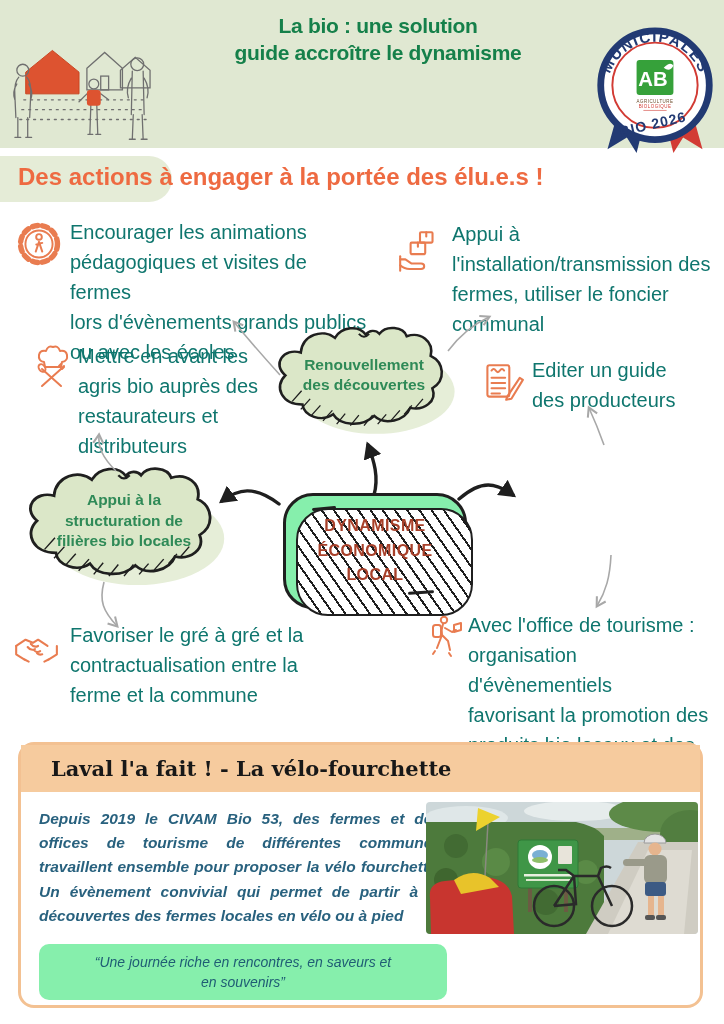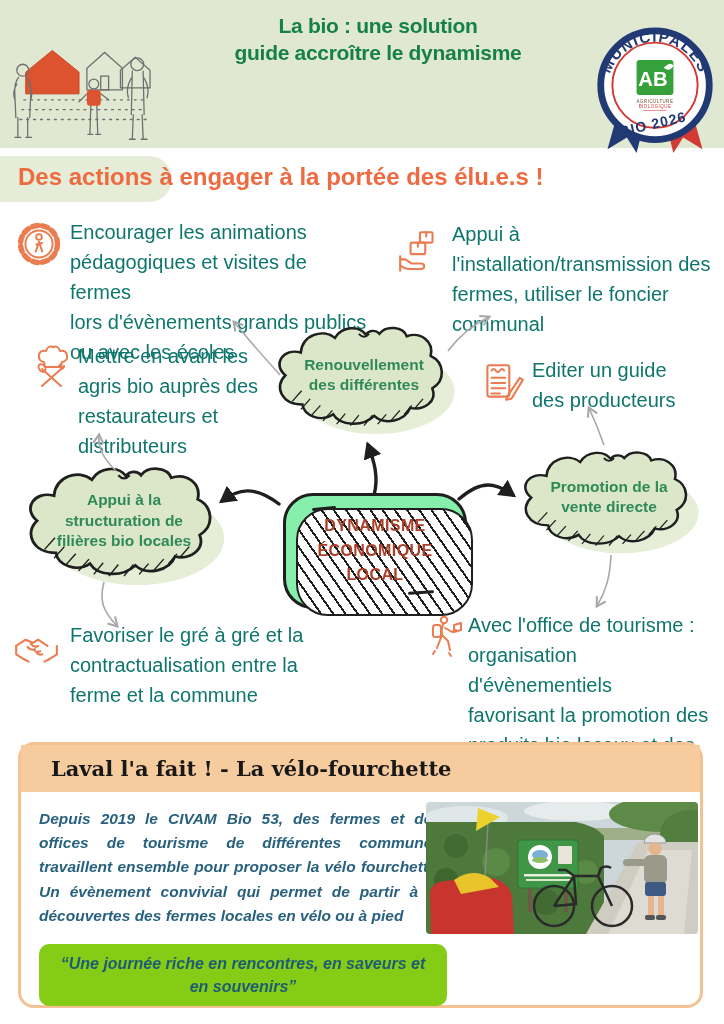--- a/index.html
+++ b/index.html
@@ -47,22 +47,22 @@
 
   
   .card{position:absolute;left:18px;top:742px;width:685px;height:266px;background:#fff;
         border:3px solid #f3c192;border-radius:16px;box-sizing:border-box;}
   .card-band{height:47px;background:#f6cb9e;display:flex;align-items:center;padding-left:30px;}
   .card-title{font-family:"DejaVu Serif",serif;font-weight:700;font-size:21px;color:#181818;}
   .card-body{position:relative;padding:15px 14px 12px 18px;}
   .case-paragraph{width:402px;font-style:italic;font-weight:700;font-size:15.5px;line-height:1.56;
         color:#28617e;text-align:justify;}
   .case-photo{position:absolute;top:10px;right:2px;width:272px;height:132px;border-radius:4px;overflow:hidden;}
-  .case-quote{margin-top:16px;width:408px;background:#84cc16;border-radius:10px;padding:8px 4px;
-        text-align:center;font-style:italic;font-weight:700;font-size:16px;line-height:1.45;
+  .case-quote{margin-top:16px;width:408px;background:#86efac;border-radius:10px;padding:8px 4px;
+        text-align:center;font-style:italic;font-weight:400;font-size:14px;line-height:1.45;
         color:#1f5c74;white-space:pre-line;box-sizing:border-box;}
 
   .line-icon{stroke:#e97c50;stroke-width:2;fill:none;stroke-linecap:round;stroke-linejoin:round;}
 </style>
 </head>
 <body>
 
 <div class="page">
 
   <svg width="0" height="0" style="position:absolute" aria-hidden="true">
@@ -222,39 +222,32 @@
 favorisant la promotion des
 produits bio locaux et des
 fermes</div>
     </div>
 
     <div class="cloud" style="left:270px;top:115px;width:188px;height:122px">
       <svg class="cloud-svg" viewBox="0 0 220 150" preserveAspectRatio="none">
           <use href="#cloud-shape"></use>
         </svg>
       <div class="cloud-label">Renouvellement
-des différentes</div>
+des découvertes</div>
     </div>
 
     <div class="cloud" style="left:20px;top:255px;width:208px;height:134px">
       <svg class="cloud-svg" viewBox="0 0 220 150" preserveAspectRatio="none">
           <use href="#cloud-shape"></use>
         </svg>
       <div class="cloud-label">Appui à la
 structuration de
 filières bio locales</div>
     </div>
 
-    <div class="cloud" style="left:516px;top:240px;width:186px;height:116px">
-      <svg class="cloud-svg" viewBox="0 0 220 150" preserveAspectRatio="none">
-          <use href="#cloud-shape"></use>
-        </svg>
-      <div class="cloud-label">Promotion de la
-vente directe</div>
-    </div>
 
     <div class="center-box">
       <span class="center-dash dash-tl"></span>
       <span class="center-dash dash-br"></span>
       <div class="center-label">DYNAMISME
 ÉCONOMIQUE
 LOCAL</div>
     </div>
 
     <svg class="arrows" viewBox="0 0 724 537">

